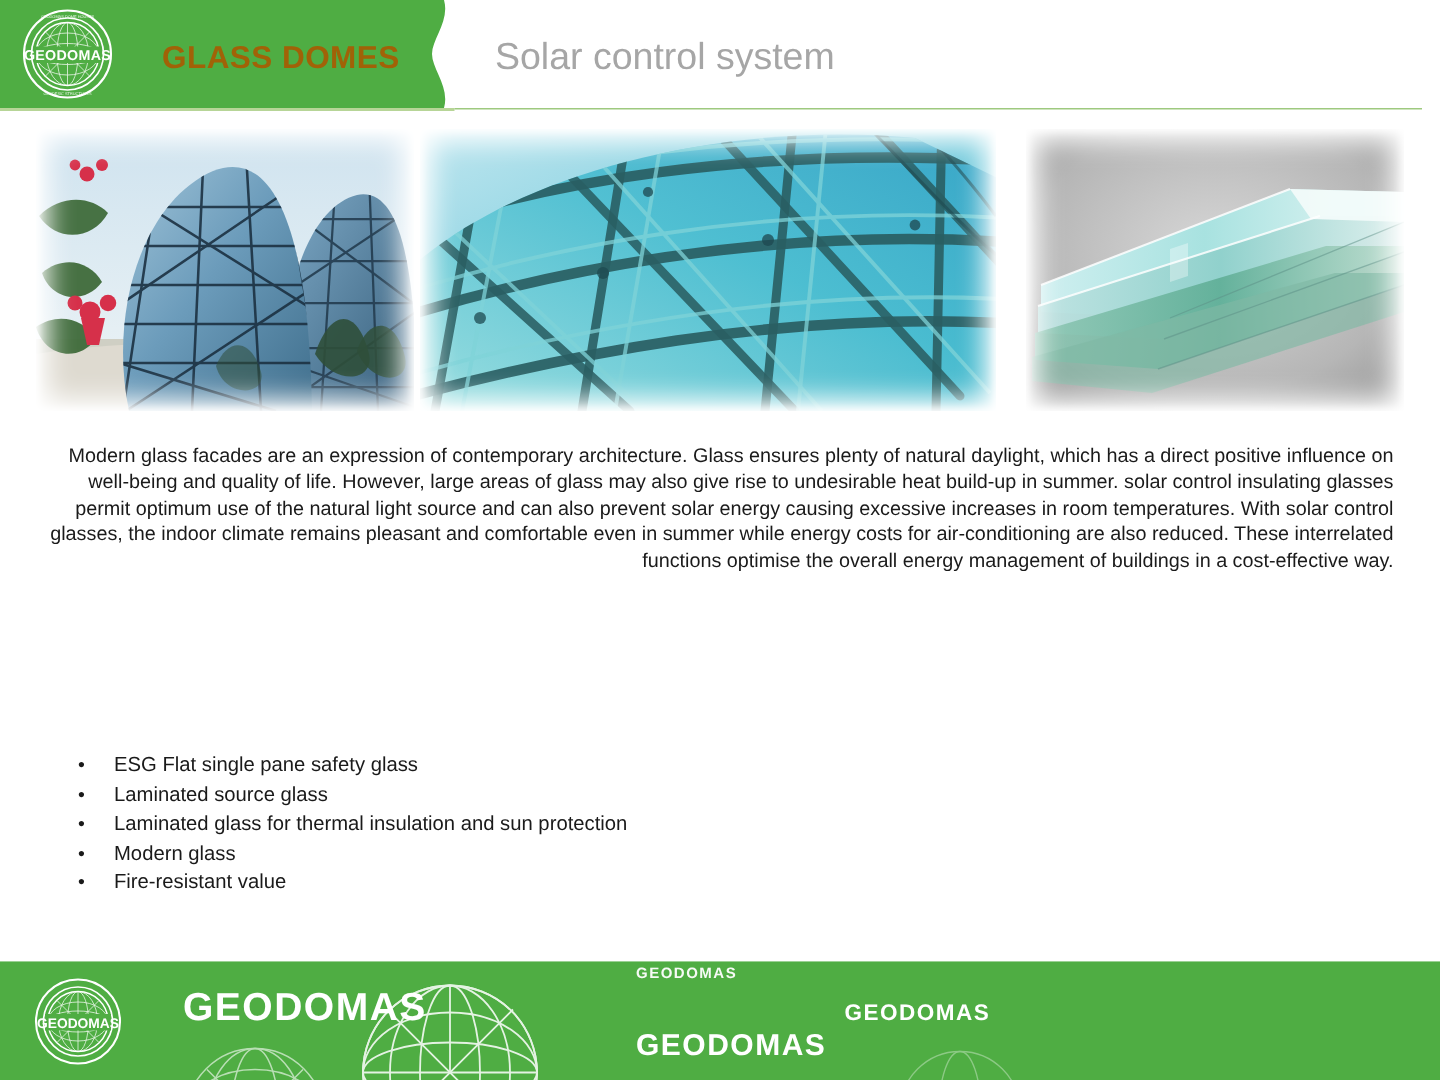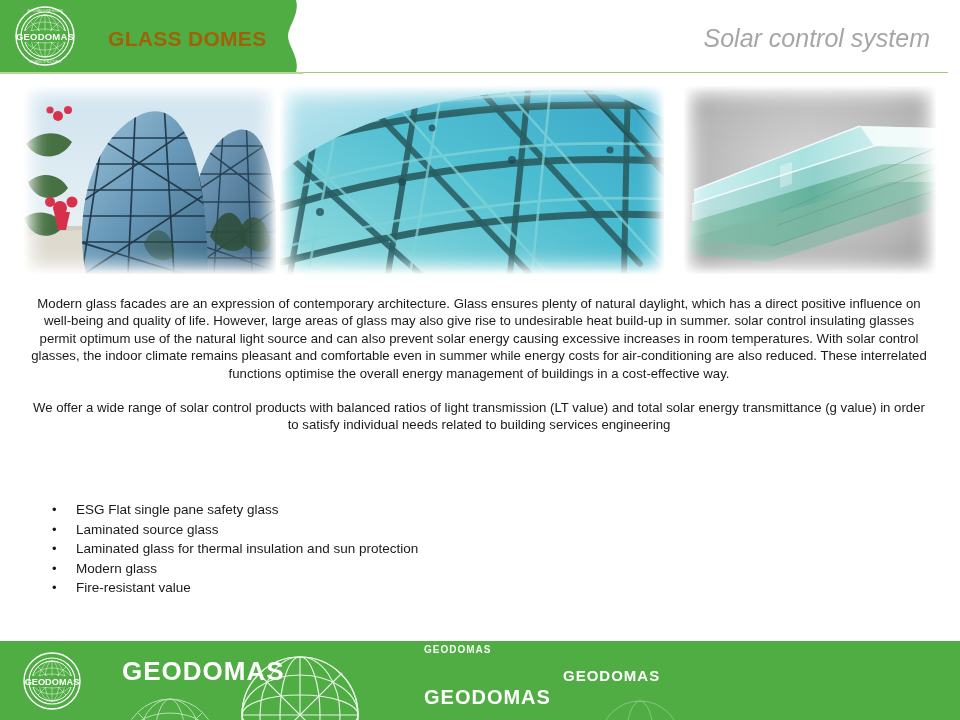--- a/index.html
+++ b/index.html
@@ -52,25 +52,24 @@
     font-weight: bold;
     color: #a16207;
     letter-spacing: 0.3px;
     white-space: nowrap;
   }
   .slide-title {
     position: absolute;
     left: 330px;
     top: 24px;
     width: 600px;
-    text-align: right;
+    text-align: left;
     font-size: 25px;
     color: #a6a6a6;
     white-space: nowrap;
-    font-style: italic;
   }
   .header-rule {
     position: absolute;
     left: 303px;
     top: 72px;
     width: 645px;
     height: 1px;
     background: #9ec97f;
   }
   .header-rule-left {
@@ -119,21 +118,21 @@
     position: absolute;
     left: 29px;
     top: 295px;
     width: 900px;
     color: #1a1a1a;
     font-size: 13.2px;
     line-height: 17.4px;
   }
   .body-text p {
     margin: 0 0 17px 0;
-    text-align: center;
+    text-align: right;
   }
   .bullets {
     position: absolute;
     left: 48px;
     top: 500px;
     width: 700px;
     margin: 0;
     padding: 0;
     list-style: none;
     color: #1a1a1a;
@@ -401,21 +400,20 @@
           <path d="M88,160 L252,104"></path>
         </g>
         <path d="M96,80 L108,76 L108,98 L96,102 Z" fill="#ffffff" opacity="0.35"></path>
       </svg>
       <div class="vignette"></div>
     </div>
   </div>
 
   <div class="body-text">
     <p>Modern glass facades are an expression of contemporary architecture. Glass ensures plenty of natural daylight, which has a direct positive influence on well-being and quality of life. However, large areas of glass may also give rise to undesirable heat build-up in summer. solar control insulating glasses permit optimum use of the natural light source and can also prevent solar energy causing excessive increases in room temperatures. With solar control glasses, the indoor climate remains pleasant and comfortable even in summer while energy costs for air-conditioning are also reduced. These interrelated functions optimise the overall energy management of buildings in a cost-effective way.</p>
-    <p>We offer a wide range of solar control products with balanced ratios of light transmission (LT value) and total solar energy transmittance (g value) in order to satisfy individual needs related to building services engineering</p>
   </div>
 
   <ul class="bullets">
     <li>
       <span class="dot">•</span>
       <span>ESG Flat single pane safety glass</span>
     </li>
     <li>
       <span class="dot">•</span>
       <span>Laminated source glass</span>

